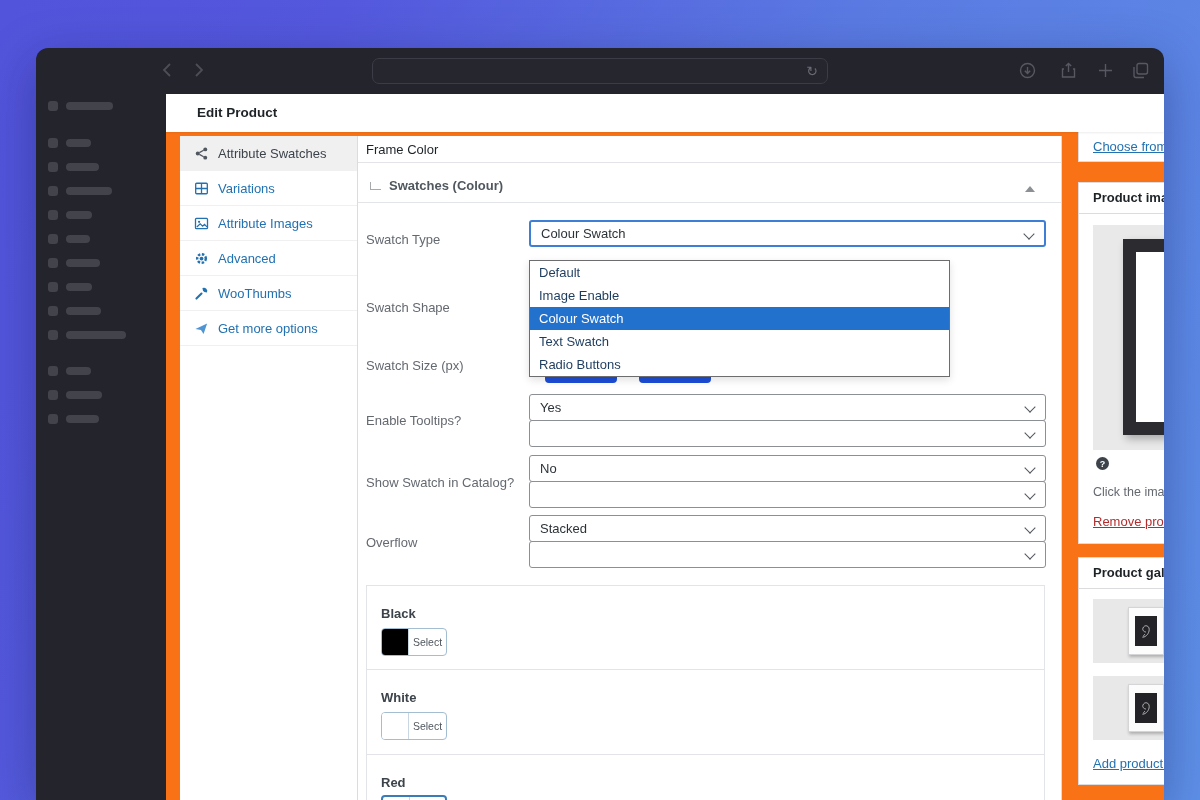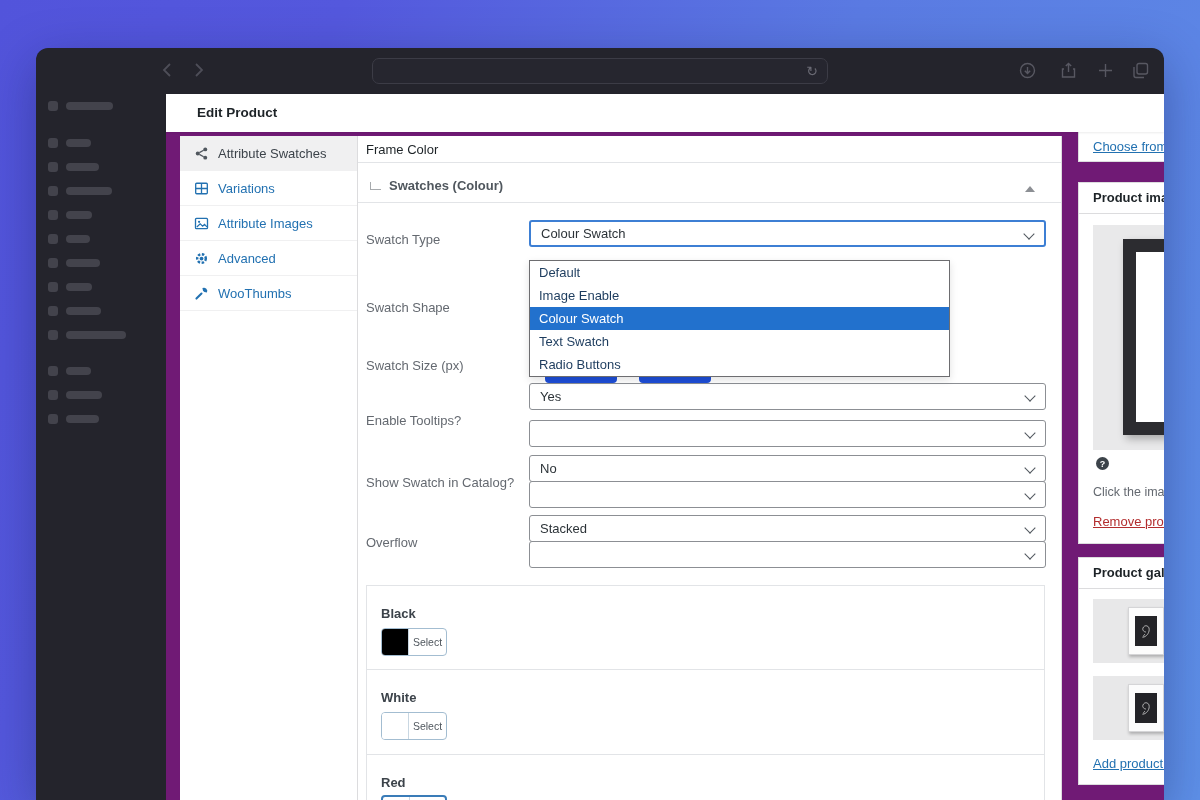--- a/index.html
+++ b/index.html
@@ -20,21 +20,21 @@
   .cicon { position:absolute; top:14px; width:17px; height:17px; }
   .cicon svg { stroke:#585862; fill:none; stroke-width:1.4; }
 
   
   .dsb { position:absolute; left:0; top:46px; width:130px; bottom:0; background:#24242c; }
   .skrow { position:absolute; left:12px; height:10px; }
   .skrow .sq { position:absolute; left:0; top:0; width:10px; height:10px; border-radius:3px; background:#43434c; }
   .skrow .ln { position:absolute; left:18px; top:1px; height:8px; border-radius:4px; background:#43434c; }
 
   
-  .content { position:absolute; left:130px; top:46px; width:998px; bottom:0; background:#701a75; }
+  .content { position:absolute; left:130px; top:46px; width:998px; bottom:0; background:#f97316; }
   .phead { position:absolute; left:0; top:0; width:100%; height:38px; background:#fff; box-shadow:0 1px 2px rgba(0,0,0,.08); z-index:6; }
   .phead .t { position:absolute; left:31px; top:11px; font-size:13.5px; font-weight:bold; color:#1d2327; }
 
   
   .tabs { position:absolute; left:14px; top:42px; width:178px; bottom:0; background:#fff; border-right:1px solid #dcdcde; z-index:1; }
   .titem { height:35px; display:flex; align-items:center; padding-left:13px; gap:9px; border-bottom:1px solid #f0f0f1; font-size:13px; color:#2271b1; cursor:pointer; }
   .titem.active { background:#f0f0f1; color:#3c434a; }
   .ticon { width:16px; height:16px; flex:none; display:flex; align-items:center; justify-content:center; }
 
   
@@ -216,20 +216,28 @@
       </div>
       <div class="titem">
         <span class="ticon">
             <svg width="15" height="15" viewBox="0 0 16 16">
               <path d="M2.6 13.4l5.4-5.4" stroke="#2271b1" stroke-width="2.2" stroke-linecap="round"></path>
               <path d="M9 2.2a3.6 3.6 0 0 1 4.8 4.8L11 6.4 9.6 5z" fill="#2271b1"></path>
             </svg>
           </span>
         <span>WooThumbs</span>
       </div>
+      <div class="titem">
+        <span class="ticon">
+            <svg width="15" height="15" viewBox="0 0 16 16">
+              <path d="M1.5 8.4L14 2.6 10.2 13.8 7.4 9.6 1.5 8.4z" fill="#4f94d4"></path>
+            </svg>
+          </span>
+        <span>Get more options</span>
+      </div>
     </div>
 
     <div class="fpanel">
       <div class="fc-title">Frame Color</div>
       <div class="hr" style="top:26px"></div>
 
       <span class="licon"></span>
       <div class="sec-title">Swatches (Colour)</div>
       <div class="uparrow"></div>
       <div class="hr" style="top:66px"></div>
@@ -248,21 +256,21 @@
         <div class="opt selected">Colour Swatch</div>
         <div class="opt">Text Swatch</div>
         <div class="opt">Radio Buttons</div>
       </div>
 
       <span class="dimlabel" style="left:171px; top:227px">W</span>
       <input class="numin" style="left: 187px; top: 221px;" value="40">
       <span class="dimlabel" style="left:267px; top:227px">H</span>
       <input class="numin" style="left: 281px; top: 221px;" value="40">
 
-      <div class="sel" style="top:247px">Yes</div>
+      <div class="sel" style="top:258px">Yes</div>
       <div class="sel" style="top:284px"></div>
 
       <div class="sel" style="top:319px">No</div>
       <div class="sel" style="top:345px"></div>
 
       <div class="sel" style="top:379px">Stacked</div>
       <div class="sel" style="top:405px"></div>
 
       <div class="termsbox">
         <div class="term" style="height:84px">

